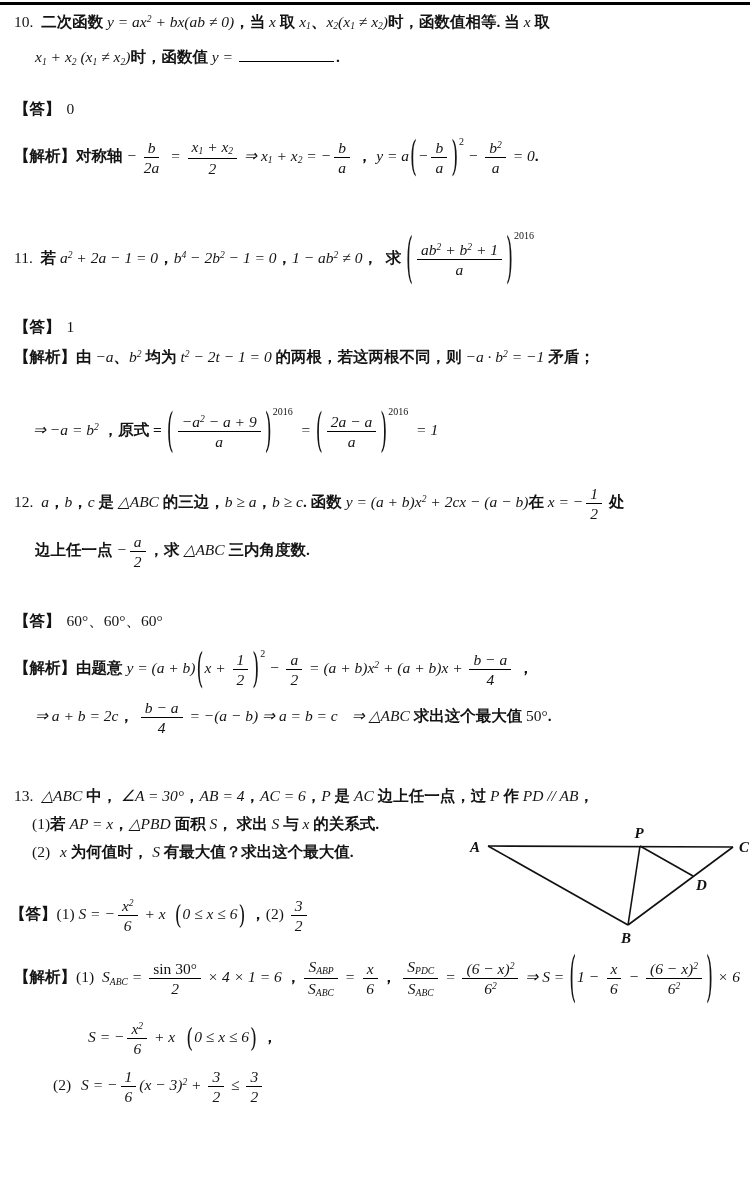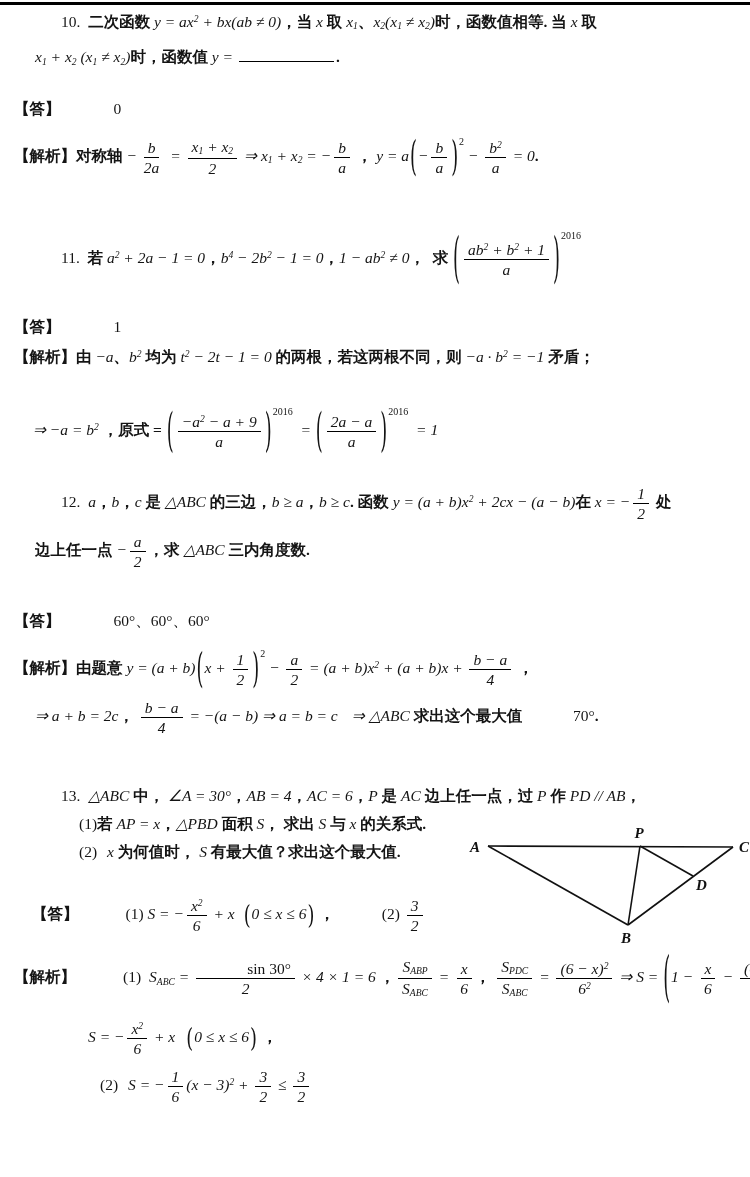--- a/index.html
+++ b/index.html
@@ -1,21 +1,21 @@
 <!DOCTYPE html>
 <html><head>
 <meta charset="utf-8">
 <style>
   html,body{margin:0;padding:0;}
   body{width:750px;height:1177px;background:#ffffff;position:relative;overflow:hidden;
        font-family:"Liberation Serif",serif;color:#141414;}
   .rule{position:absolute;left:0;top:2px;width:750px;height:3px;background:#000;}
   .line{position:absolute;white-space:nowrap;font-size:15.5px;line-height:1.5;}
   .cn{font-family:"Liberation Serif",serif;font-weight:600;}
-  .rm{font-family:"Liberation Serif",serif;font-style:normal;margin-left:47px;}
+  .rm{font-family:"Liberation Serif",serif;font-style:normal;}
   .mi{font-family:"Liberation Serif",serif;font-style:italic;}
   sup,sub{font-size:0.62em;font-style:italic;font-family:"Liberation Serif",serif;}
   sup{vertical-align:0.55em;}
   sub{vertical-align:-0.25em;}
   .frac{display:inline-flex;flex-direction:column;align-items:center;vertical-align:middle;
         margin:0 3px;line-height:1.12;text-align:center;}
   .frac .num{display:block;padding:0 4px 1px;border-bottom:1.4px solid #000;}
   .frac .den{display:block;padding:1px 4px 0;}
   .bigp{display:inline-block;vertical-align:middle;font-family:"DejaVu Serif",serif;
         font-size:1.15em;transform-origin:50% 50%;margin:0 1px;}
@@ -82,40 +82,40 @@
     </span><span class="bigp" style="transform: scaleY(2.3);">)</span><span class="hisup" style="vertical-align: 16px;">2</span><span class="mi"> − </span><span class="frac">
       <span class="num"><span class="mi">a</span></span>
       <span class="den"><span class="mi">2</span></span>
     </span><span class="mi"> = (a + b)x</span><sup>2</sup><span class="mi"> + (a + b)x + </span><span class="frac">
       <span class="num"><span class="mi">b − a</span></span>
       <span class="den"><span class="mi">4</span></span>
     </span><span class="cn"> ，</span></div>
 <div class="line" style="left:35px;top:699px"><span class="mi">⇒ a + b = 2c</span><span class="cn">， </span><span class="frac">
       <span class="num"><span class="mi">b − a</span></span>
       <span class="den"><span class="mi">4</span></span>
-    </span><span class="mi"> = −(a − b) ⇒ a = b = c</span><span class="gap" style="width: 14px;"></span><span class="mi">⇒ △ABC</span><span class="cn"> 求出这个最大值 </span><span class="rm">70°</span><span class="cn">.</span></div>
+    </span><span class="mi"> = −(a − b) ⇒ a = b = c</span><span class="gap" style="width: 14px;"></span><span class="mi">⇒ △ABC</span><span class="cn"> 求出这个最大值 </span><span class="rm">50°</span><span class="cn">.</span></div>
 
 <div class="line" style="left:14px;top:784px"><span class="rm">13.&nbsp; </span><span class="mi">△ABC</span><span class="cn"> 中， </span><span class="mi">∠A = 30°</span><span class="cn">，</span><span class="mi">AB = 4</span><span class="cn">，</span><span class="mi">AC = 6</span><span class="cn">，</span><span class="mi">P</span><span class="cn"> 是 </span><span class="mi">AC</span><span class="cn"> 边上任一点，过 </span><span class="mi">P</span><span class="cn"> 作 </span><span class="mi">PD // AB</span><span class="cn">，</span></div>
 <div class="line" style="left:32px;top:812px"><span class="rm">(1)</span><span class="cn">若 </span><span class="mi">AP = x</span><span class="cn">，</span><span class="mi">△PBD</span><span class="cn"> 面积 </span><span class="mi">S</span><span class="cn">， 求出 </span><span class="mi">S</span><span class="cn"> 与 </span><span class="mi">x</span><span class="cn"> 的关系式.</span></div>
 <div class="line" style="left:32px;top:840px"><span class="rm">(2)</span><span class="gap" style="width: 10px;"></span><span class="mi">x</span><span class="cn"> 为何值时， </span><span class="mi">S</span><span class="cn"> 有最大值？求出这个最大值.</span></div>
 
 <svg class="fig" width="286" height="128" viewBox="0 0 286 128">
   <line x1="22" y1="22" x2="267" y2="23"></line>
   <line x1="22" y1="22" x2="162" y2="101"></line>
   <line x1="162" y1="101" x2="267" y2="23"></line>
   <line x1="174" y1="22" x2="162" y2="101"></line>
   <line x1="174" y1="22" x2="227" y2="52"></line>
   <text x="14" y="28" text-anchor="end">A</text>
   <text x="173" y="14" text-anchor="middle">P</text>
   <text x="273" y="28" text-anchor="start">C</text>
   <text x="230" y="66" text-anchor="start">D</text>
   <text x="160" y="119" text-anchor="middle">B</text>
 </svg>
 
-<div class="line" style="left:32px;top:897px"><span class="cn">【答】</span><span class="rm">(1) </span><span class="mi">S = −</span><span class="frac">
+<div class="line" style="left:10px;top:897px"><span class="cn">【答】</span><span class="rm">(1) </span><span class="mi">S = −</span><span class="frac">
       <span class="num"><span class="mi">x</span><sup>2</sup></span>
       <span class="den"><span class="mi">6</span></span>
     </span><span class="mi"> + x</span><span class="gap" style="width: 8px;"></span><span class="bigp" style="transform: scaleY(1.5);">(</span><span class="mi">0 ≤ x ≤ 6</span><span class="bigp" style="transform: scaleY(1.5);">)</span><span class="cn"> ，</span><span class="rm">(2) </span><span class="frac">
       <span class="num"><span class="mi">3</span></span>
       <span class="den"><span class="mi">2</span></span>
     </span></div>
 <div class="line" style="left:14px;top:958px"><span class="cn">【解析】</span><span class="rm">(1)</span><span class="gap" style="width: 8px;"></span><span class="mi">S</span><sub>ABC</sub><span class="mi"> = </span><span class="frac">
       <span class="num"><span class="rm">sin 30°</span></span>
       <span class="den"><span class="mi">2</span></span>
     </span><span class="mi"> × 4 × 1 = 6</span><span class="cn"> ，</span><span class="frac">

